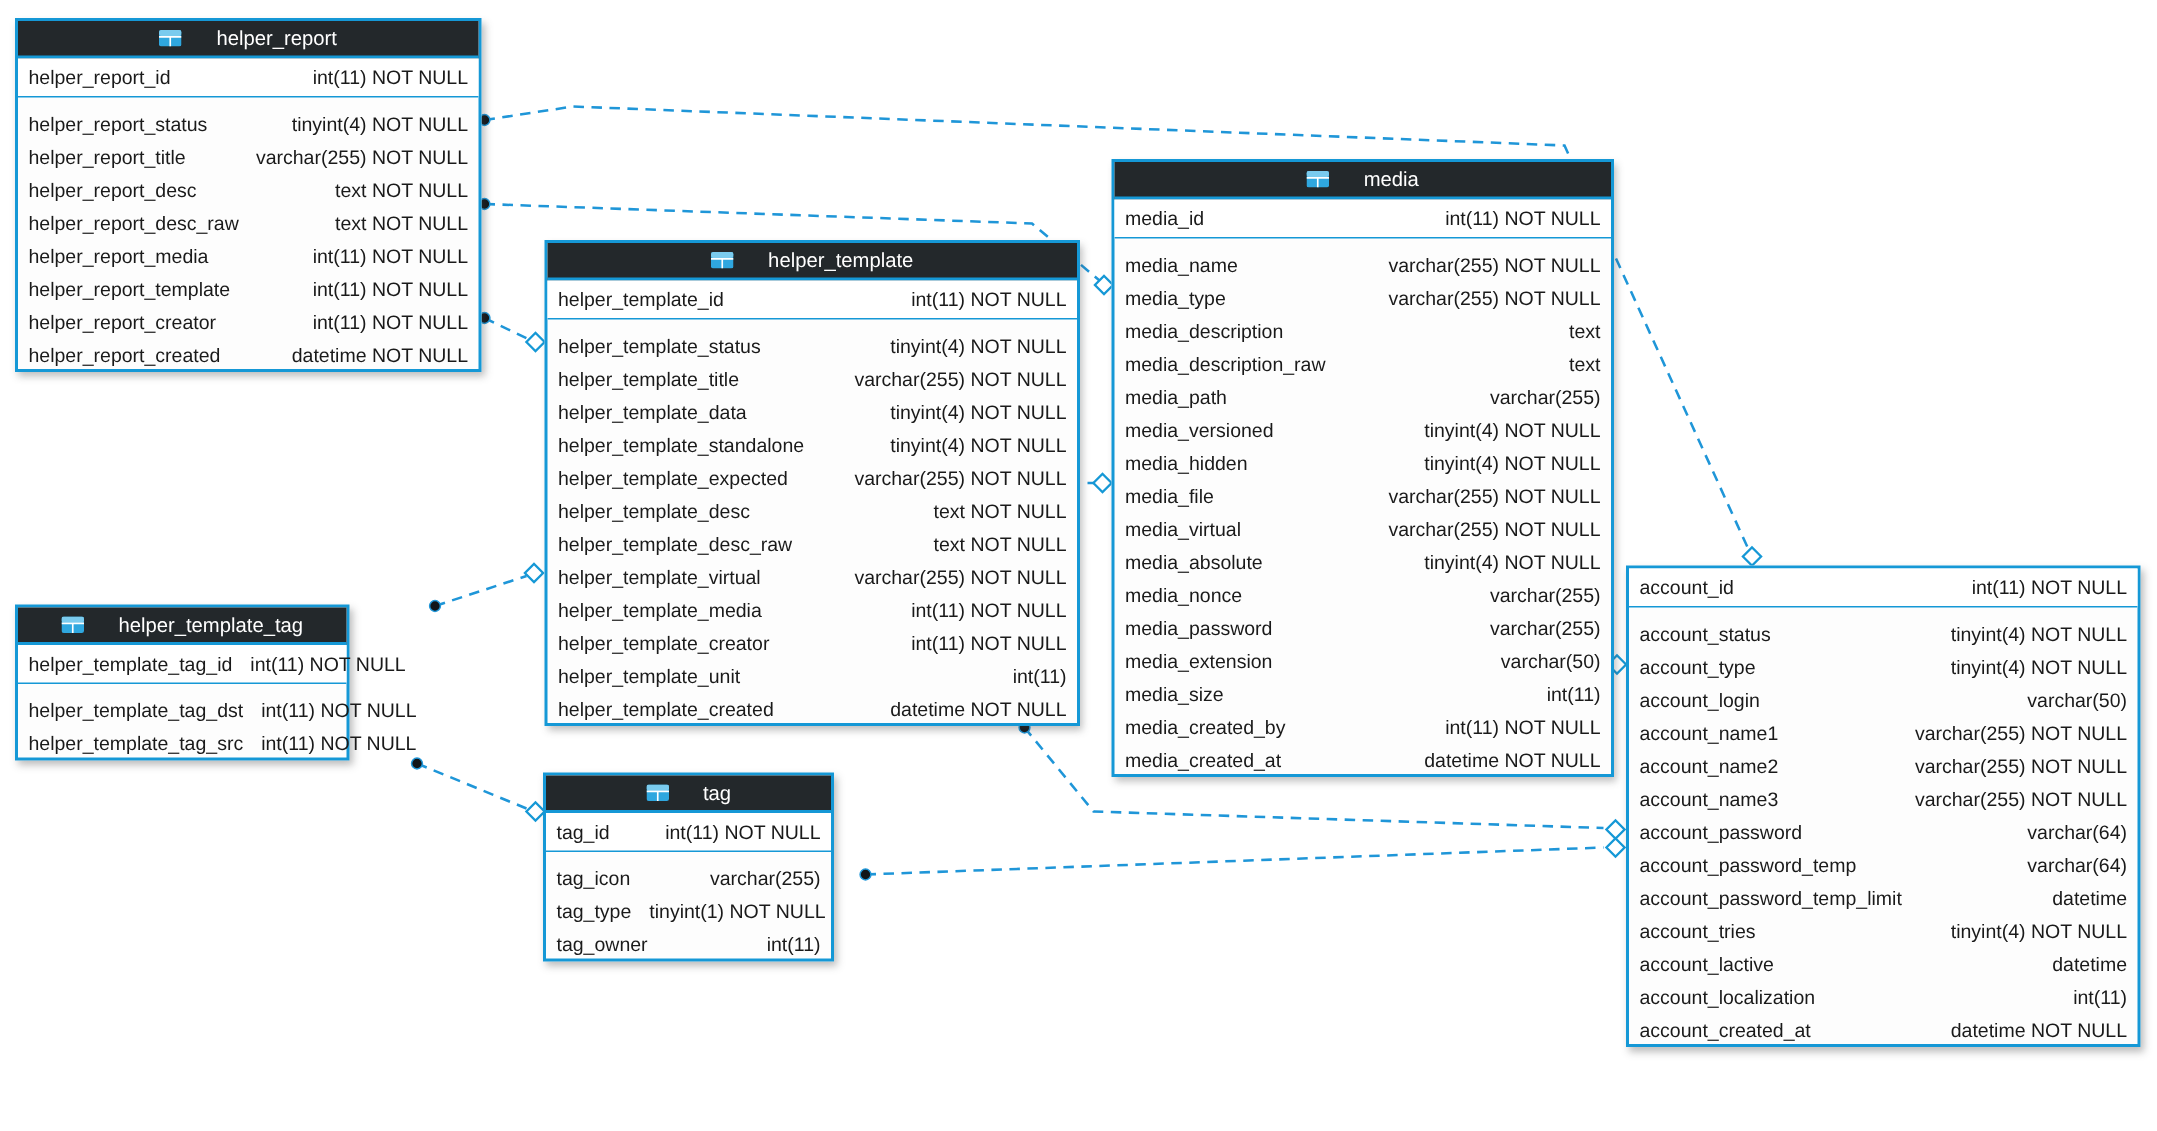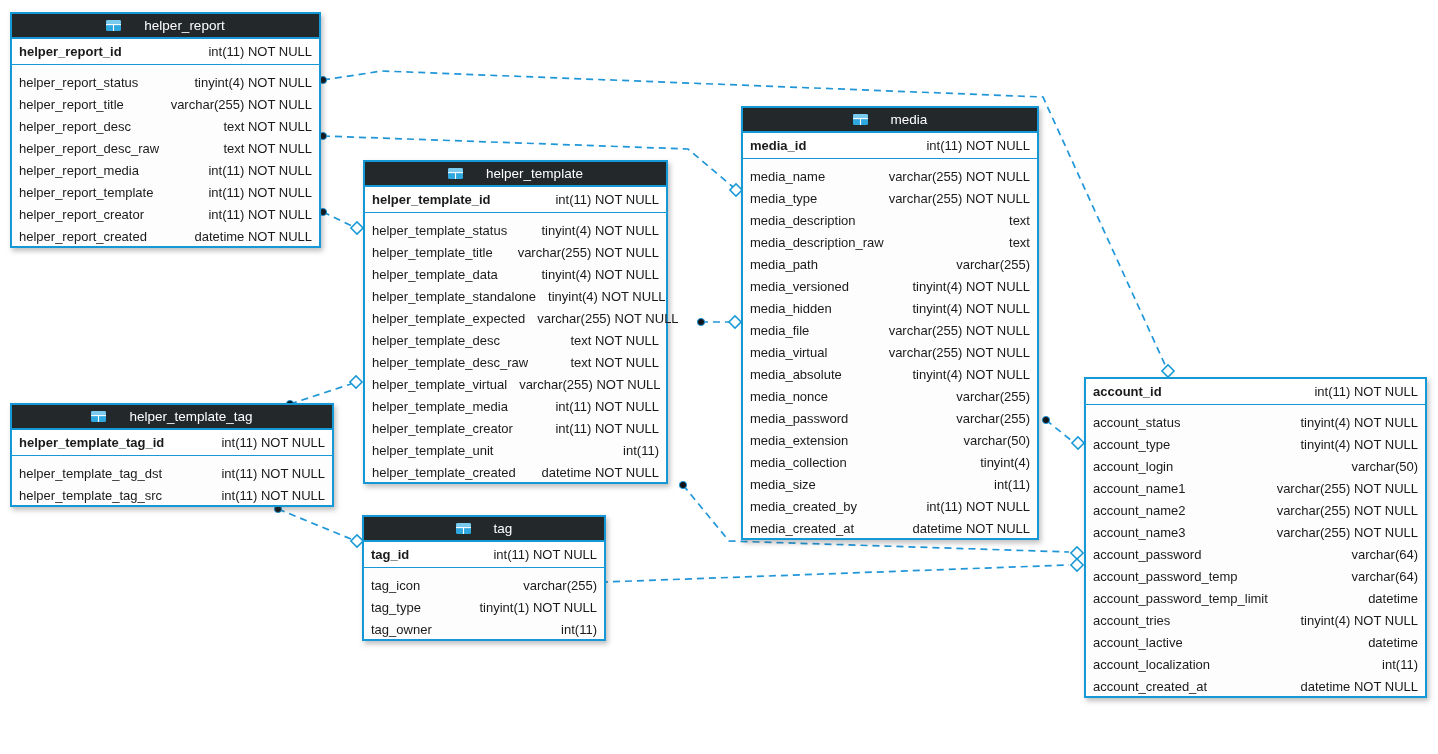--- a/index.html
+++ b/index.html
@@ -12,21 +12,21 @@
   body{font-family:"Liberation Sans","DejaVu Sans",sans-serif;color:var(--ink);}
   .canvas{position:relative;width:1438px;height:754px;background:#fff;overflow:hidden;}
   #wires{position:absolute;left:0;top:0;width:1438px;height:754px;pointer-events:none;}
   .tbl{position:absolute;border:2px solid var(--accent);background:#fdfdfd;
        box-shadow:2px 3px 5px rgba(70,70,70,.35);box-sizing:border-box;}
   .hdr{background:var(--hdr);color:#fff;height:23px;display:flex;align-items:center;
        justify-content:center;gap:23px;font-size:13.5px;border-bottom:2px solid var(--accent);}
   .hdr .ticon{display:flex;align-items:center;}
   .pkrow{height:25px;display:flex;justify-content:space-between;align-items:center;
          padding:0 7px;font-size:13px;border-bottom:1px solid var(--accent);background:#fff;}
-  .pkrow .cname{font-weight:bold;}
+  .pkrow .cname{font-weight:normal;}
   .tbody{padding:3px 0 2px 0;}
   .row{height:22px;display:flex;justify-content:space-between;align-items:flex-end;
        padding:0 7px;font-size:13px;}
   .cname{white-space:nowrap;}
   .ctype{white-space:nowrap;margin-left:12px;}
 </style>
 </head>
 <body>
 
 <div class="canvas">
@@ -104,21 +104,21 @@
           <div class="row">
             <span class="cname">helper_report_creator</span>
             <span class="ctype">int(11) NOT NULL</span>
           </div>
           <div class="row">
             <span class="cname">helper_report_created</span>
             <span class="ctype">datetime NOT NULL</span>
           </div>
         </div>
       </div>
-      <div class="tbl" style="left: 363px; top: 160px; width: 305px;">
+      <div class="tbl" style="left: 363px; top: 160px; width: 357px;">
         <div class="hdr">
           <span class="ticon">
             <svg width="15" height="11" viewBox="0 0 15 11">
               <rect x="0" y="0" width="15" height="11" rx="1.5" fill="#2fa7df"></rect>
               <rect x="0" y="0" width="15" height="4" rx="1.5" fill="#7acbee"></rect>
               <line x1="0" y1="4.6" x2="15" y2="4.6" stroke="#fff" stroke-width="1.1"></line>
               <line x1="7.5" y1="4.6" x2="7.5" y2="11" stroke="#fff" stroke-width="1.1"></line>
             </svg>
           </span>
           <span>helper_template</span>
@@ -171,21 +171,21 @@
           <div class="row">
             <span class="cname">helper_template_unit</span>
             <span class="ctype">int(11)</span>
           </div>
           <div class="row">
             <span class="cname">helper_template_created</span>
             <span class="ctype">datetime NOT NULL</span>
           </div>
         </div>
       </div>
-      <div class="tbl" style="left: 10px; top: 403px; width: 324px;">
+      <div class="tbl" style="left: 10px; top: 403px; width: 223px;">
         <div class="hdr">
           <span class="ticon">
             <svg width="15" height="11" viewBox="0 0 15 11">
               <rect x="0" y="0" width="15" height="11" rx="1.5" fill="#2fa7df"></rect>
               <rect x="0" y="0" width="15" height="4" rx="1.5" fill="#7acbee"></rect>
               <line x1="0" y1="4.6" x2="15" y2="4.6" stroke="#fff" stroke-width="1.1"></line>
               <line x1="7.5" y1="4.6" x2="7.5" y2="11" stroke="#fff" stroke-width="1.1"></line>
             </svg>
           </span>
           <span>helper_template_tag</span>
@@ -198,21 +198,21 @@
           <div class="row">
             <span class="cname">helper_template_tag_dst</span>
             <span class="ctype">int(11) NOT NULL</span>
           </div>
           <div class="row">
             <span class="cname">helper_template_tag_src</span>
             <span class="ctype">int(11) NOT NULL</span>
           </div>
         </div>
       </div>
-      <div class="tbl" style="left: 362px; top: 515px; width: 244px;">
+      <div class="tbl" style="left: 362px; top: 515px; width: 194px;">
         <div class="hdr">
           <span class="ticon">
             <svg width="15" height="11" viewBox="0 0 15 11">
               <rect x="0" y="0" width="15" height="11" rx="1.5" fill="#2fa7df"></rect>
               <rect x="0" y="0" width="15" height="4" rx="1.5" fill="#7acbee"></rect>
               <line x1="0" y1="4.6" x2="15" y2="4.6" stroke="#fff" stroke-width="1.1"></line>
               <line x1="7.5" y1="4.6" x2="7.5" y2="11" stroke="#fff" stroke-width="1.1"></line>
             </svg>
           </span>
           <span>tag</span>
@@ -229,21 +229,21 @@
           <div class="row">
             <span class="cname">tag_type</span>
             <span class="ctype">tinyint(1) NOT NULL</span>
           </div>
           <div class="row">
             <span class="cname">tag_owner</span>
             <span class="ctype">int(11)</span>
           </div>
         </div>
       </div>
-      <div class="tbl" style="left: 741px; top: 106px; width: 298px;">
+      <div class="tbl" style="left: 741px; top: 106px; width: 335px;">
         <div class="hdr">
           <span class="ticon">
             <svg width="15" height="11" viewBox="0 0 15 11">
               <rect x="0" y="0" width="15" height="11" rx="1.5" fill="#2fa7df"></rect>
               <rect x="0" y="0" width="15" height="4" rx="1.5" fill="#7acbee"></rect>
               <line x1="0" y1="4.6" x2="15" y2="4.6" stroke="#fff" stroke-width="1.1"></line>
               <line x1="7.5" y1="4.6" x2="7.5" y2="11" stroke="#fff" stroke-width="1.1"></line>
             </svg>
           </span>
           <span>media</span>
@@ -297,24 +297,20 @@
             <span class="cname">media_nonce</span>
             <span class="ctype">varchar(255)</span>
           </div>
           <div class="row">
             <span class="cname">media_password</span>
             <span class="ctype">varchar(255)</span>
           </div>
           <div class="row">
             <span class="cname">media_extension</span>
             <span class="ctype">varchar(50)</span>
-          </div>
-          <div class="row">
-            <span class="cname">media_collection</span>
-            <span class="ctype">tinyint(4)</span>
           </div>
           <div class="row">
             <span class="cname">media_size</span>
             <span class="ctype">int(11)</span>
           </div>
           <div class="row">
             <span class="cname">media_created_by</span>
             <span class="ctype">int(11) NOT NULL</span>
           </div>
           <div class="row">

